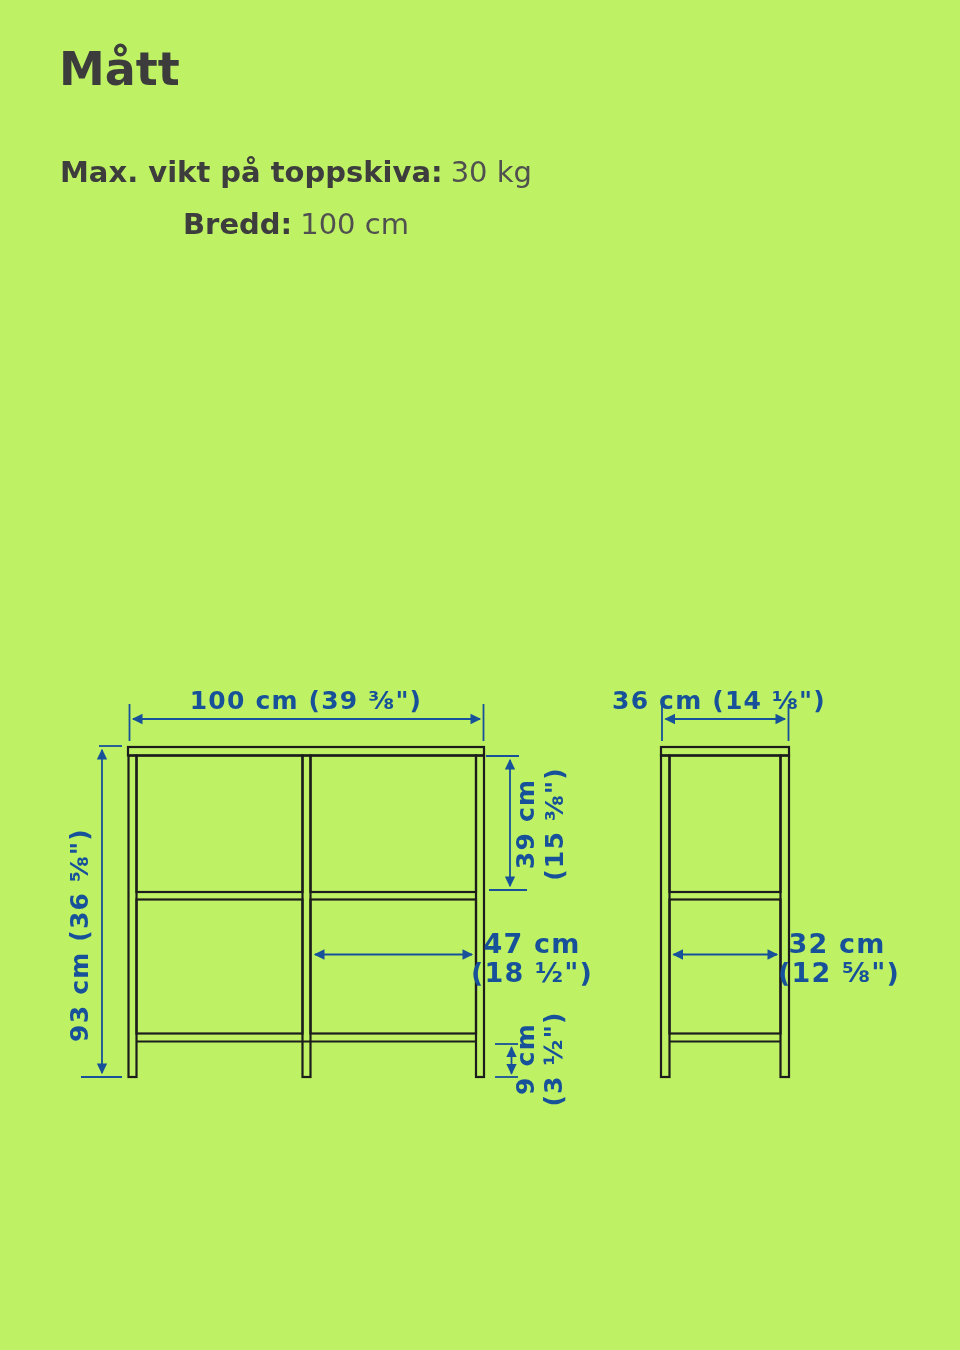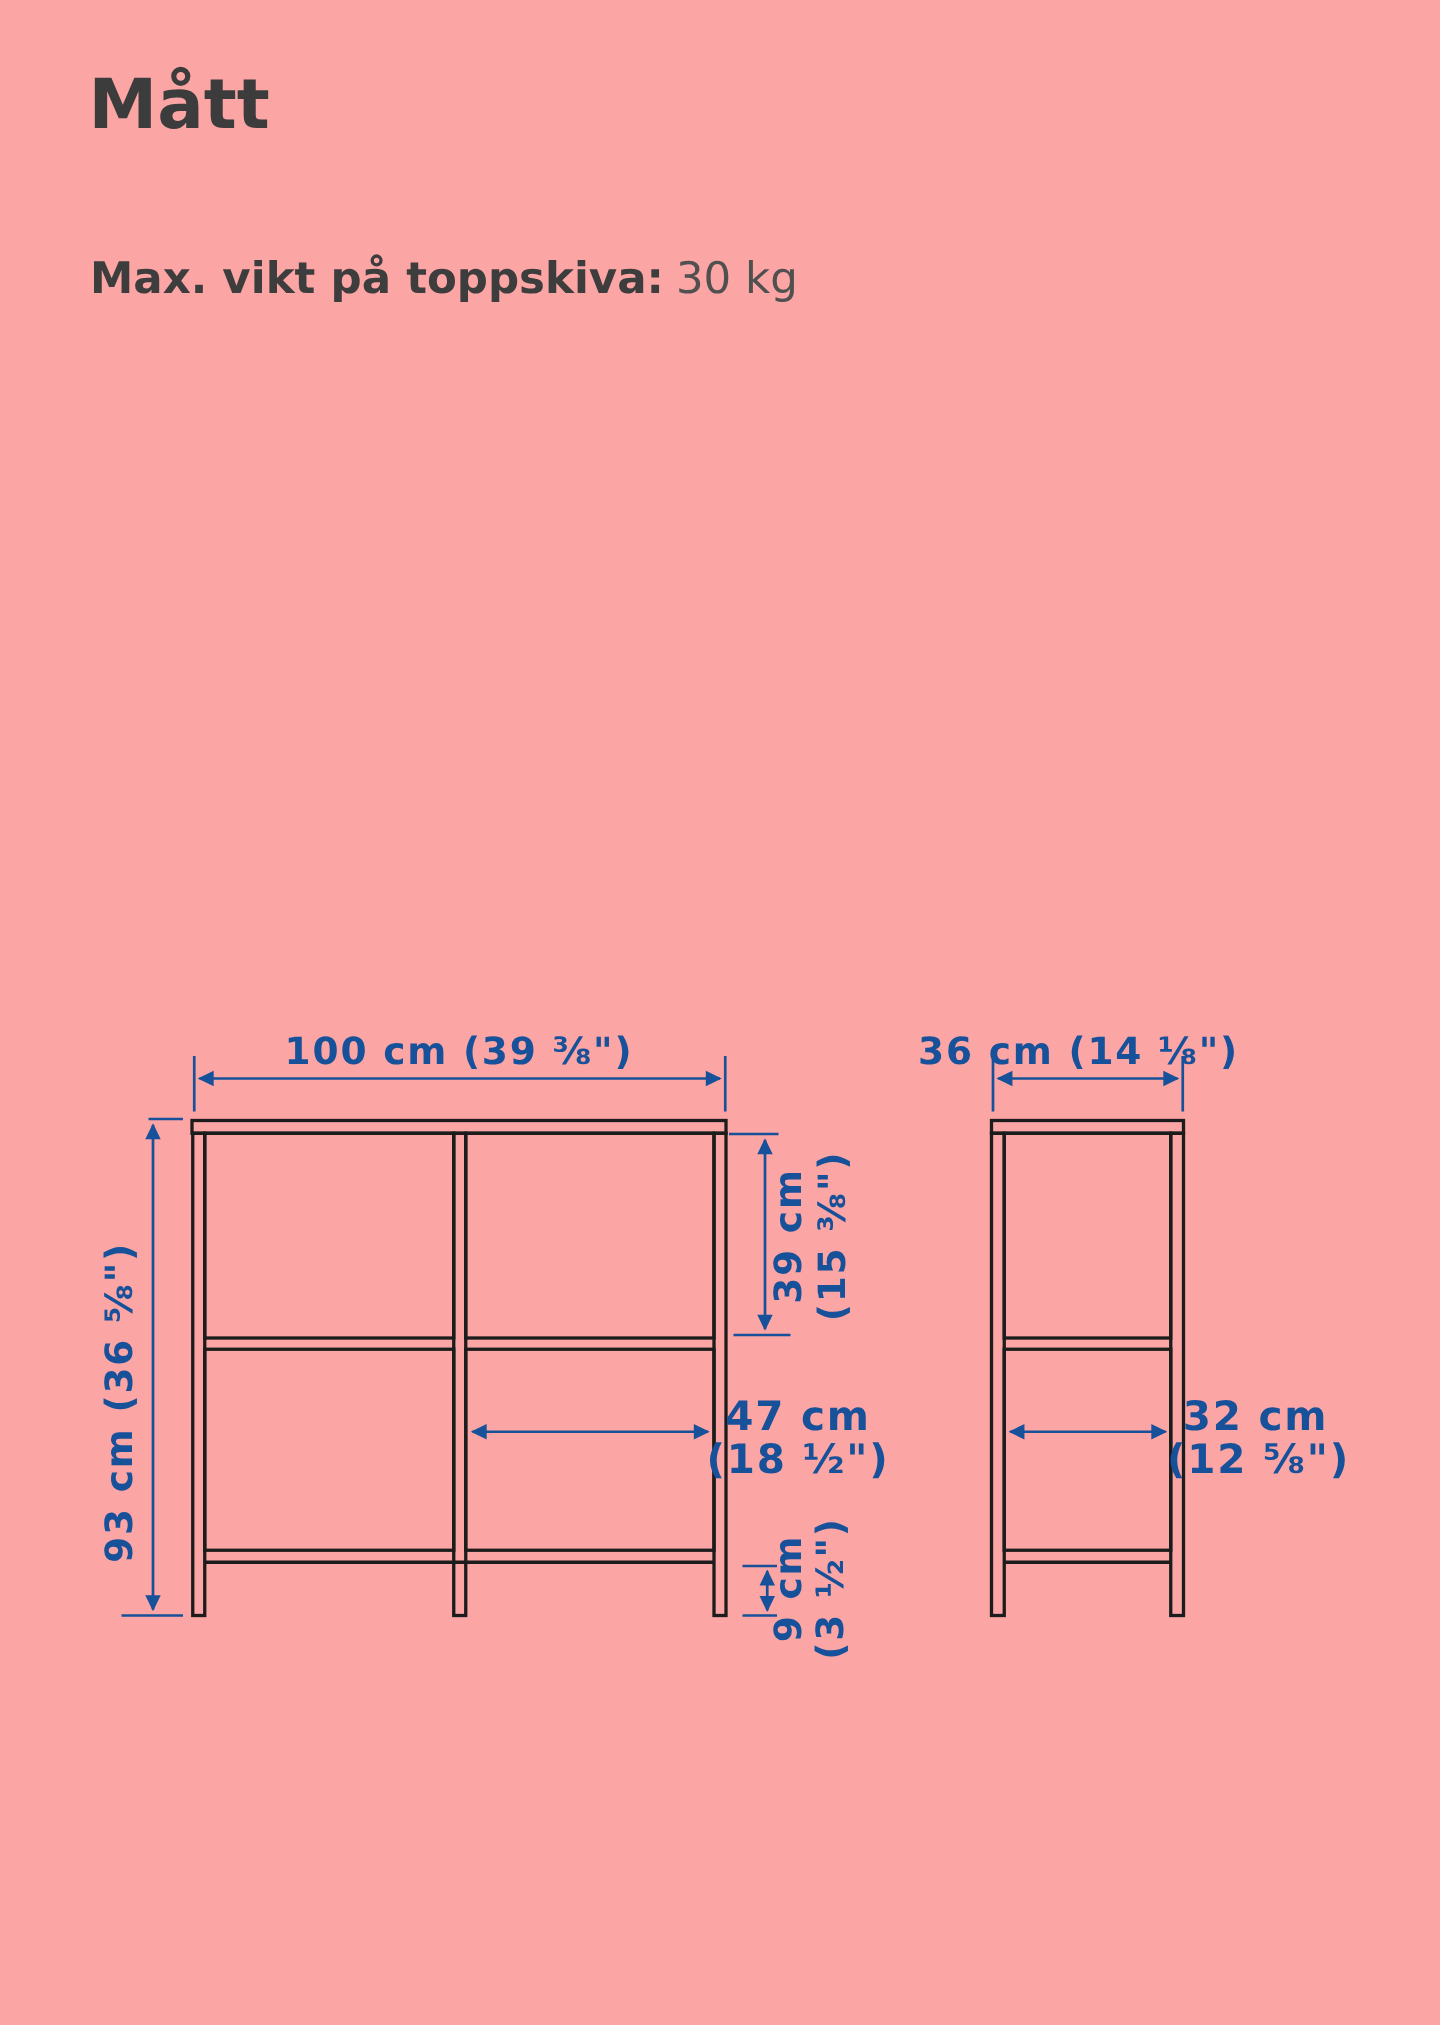--- a/index.html
+++ b/index.html
@@ -4,38 +4,38 @@
 <style>
   html, body {
     margin: 0;
     padding: 0;
     background: #ffffff;
   }
   .page {
     position: relative;
     width: 960px;
     height: 1350px;
-    background: #fca5a5;
+    background: #bef264;
     overflow: hidden;
     font-family: "DejaVu Sans", "Liberation Sans", sans-serif;
   }
   .title {
     position: absolute;
     left: 59px;
     top: 42px;
     margin: 0;
     font-size: 46px;
     font-weight: bold;
     color: #3c3c3c;
     letter-spacing: 0px;
   }
   .specs {
     position: absolute;
     left: 60px;
-    top: 160px;
+    top: 147px;
     font-size: 29px;
     line-height: 51.5px;
     color: #505050;
     text-align: center;
   }
   .spec-row { white-space: nowrap; }
   .spec-label {
     font-weight: bold;
     color: #3d3d3d;
     margin-right: 8px;
@@ -60,20 +60,23 @@
 </head>
 <body>
 
 <div class="page">
 
   <h1 class="title">Mått</h1>
 
   <div class="specs">
     <div class="spec-row">
       <span class="spec-label">Max. vikt på toppskiva:</span><span class="spec-value">30 kg</span>
+    </div>
+    <div class="spec-row">
+      <span class="spec-label">Bredd:</span><span class="spec-value">100 cm</span>
     </div>
   </div>
 
   <svg class="diagram" viewBox="0 655 960 490" width="960" height="490" xmlns="http://www.w3.org/2000/svg">
     <defs>
       <marker id="arr" viewBox="0 0 10 10" refX="8.6" refY="5" markerWidth="6.5" markerHeight="6.5" orient="auto-start-reverse">
         <path d="M0.5,0.6 L9.6,5 L0.5,9.4 Z" fill="#17519a"></path>
       </marker>
     </defs>
 

